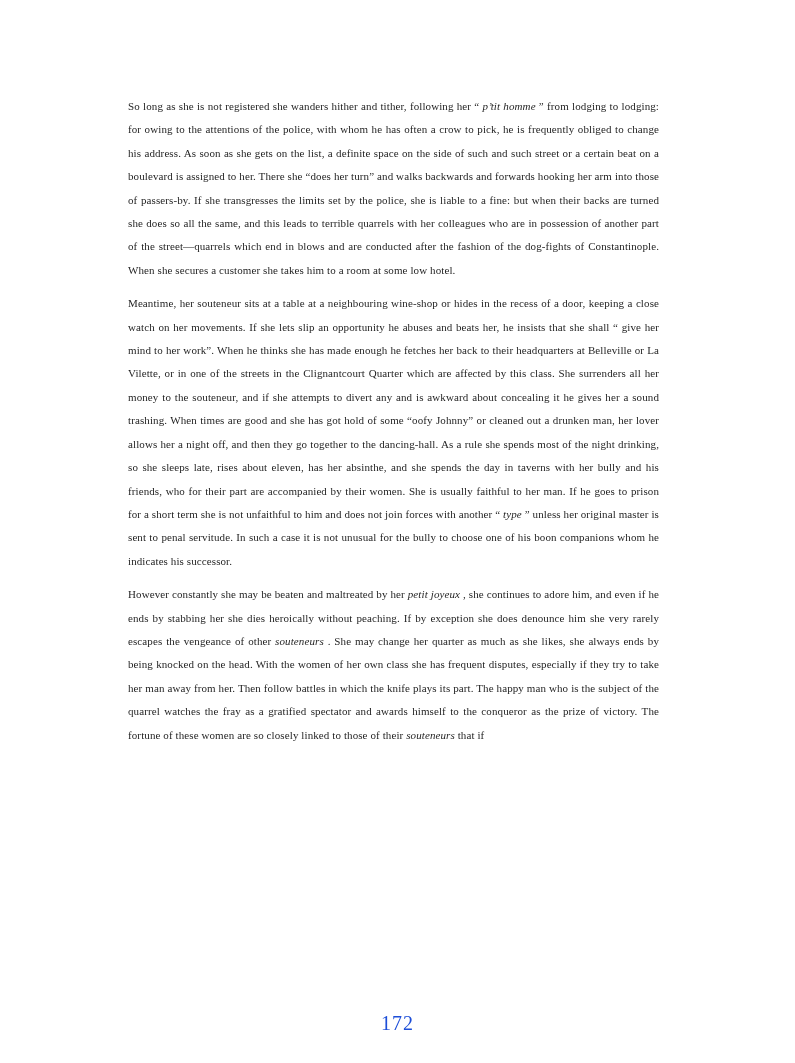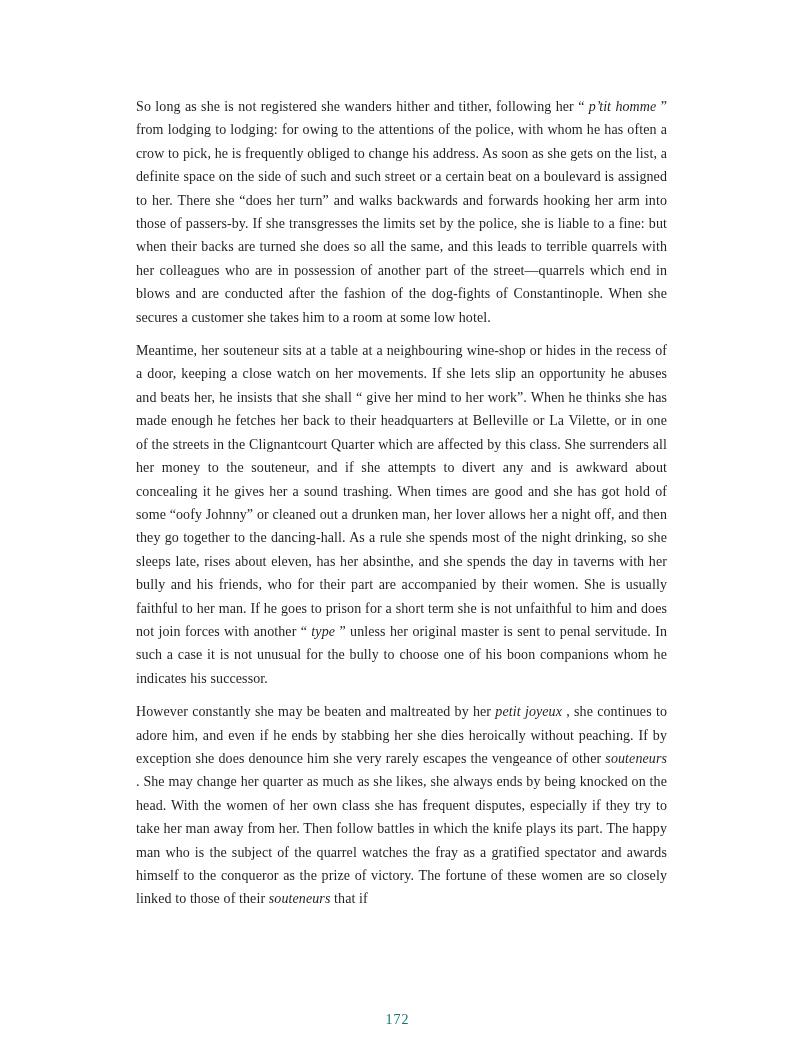--- a/index.html
+++ b/index.html
@@ -10,43 +10,43 @@
   .page {
     position: relative;
     width: 795px;
     height: 1063px;
     background: #ffffff;
     overflow: hidden;
     font-family: "Liberation Serif", serif;
   }
   .text-block {
     position: absolute;
-    left: 136px;
+    left: 128px;
     top: 95px;
     width: 531px;
     color: #1f1f1f;
-    font-size: 14px;
+    font-size: 11px;
     line-height: 23.4px;
     text-align: justify;
     letter-spacing: 0.1px;
   }
   .text-block p {
     margin: 0 0 10px 0;
   }
   .text-block i {
     font-style: italic;
   }
   .page-number {
     position: absolute;
     top: 1012px;
     left: 0;
     width: 100%;
     text-align: center;
-    font-size: 14px;
-    color: #0f766e;
+    font-size: 20px;
+    color: #1d4ed8;
     letter-spacing: 1px;
   }
 </style>
 </head>
 <body>
 
 <div class="page">
   <div class="text-block">
       <p>So long as she is not registered she wanders hither and tither, following her “ <i>p’tit homme</i> ” from lodging to lodging: for owing to the attentions of the police, with whom he has often a crow to pick, he is frequently obliged to change his address. As soon as she gets on the list, a definite space on the side of such and such street or a certain beat on a boulevard is assigned to her. There she “does her turn” and walks backwards and forwards hooking her arm into those of passers-by. If she transgresses the limits set by the police, she is liable to a fine: but when their backs are turned she does so all the same, and this leads to terrible quarrels with her colleagues who are in possession of another part of the street—quarrels which end in blows and are conducted after the fashion of the dog-fights of Constantinople. When she secures a customer she takes him to a room at some low hotel.</p>
       <p>Meantime, her souteneur sits at a table at a neighbouring wine-shop or hides in the recess of a door, keeping a close watch on her movements. If she lets slip an opportunity he abuses and beats her, he insists that she shall “ give her mind to her work”. When he thinks she has made enough he fetches her back to their headquarters at Belleville or La Vilette, or in one of the streets in the Clignantcourt Quarter which are affected by this class. She surrenders all her money to the souteneur, and if she attempts to divert any and is awkward about concealing it he gives her a sound trashing. When times are good and she has got hold of some “oofy Johnny” or cleaned out a drunken man, her lover allows her a night off, and then they go together to the dancing-hall. As a rule she spends most of the night drinking, so she sleeps late, rises about eleven, has her absinthe, and she spends the day in taverns with her bully and his friends, who for their part are accompanied by their women. She is usually faithful to her man. If he goes to prison for a short term she is not unfaithful to him and does not join forces with another “ <i>type</i> ” unless her original master is sent to penal servitude. In such a case it is not unusual for the bully to choose one of his boon companions whom he indicates his successor.</p>

